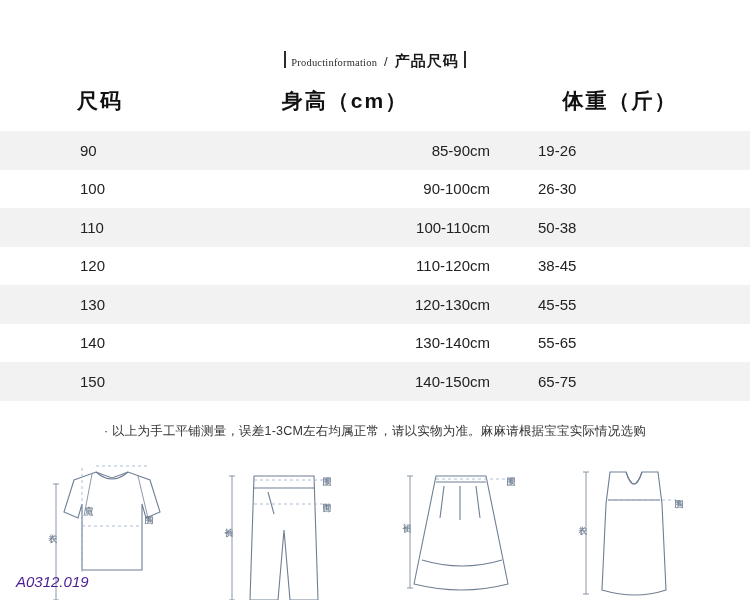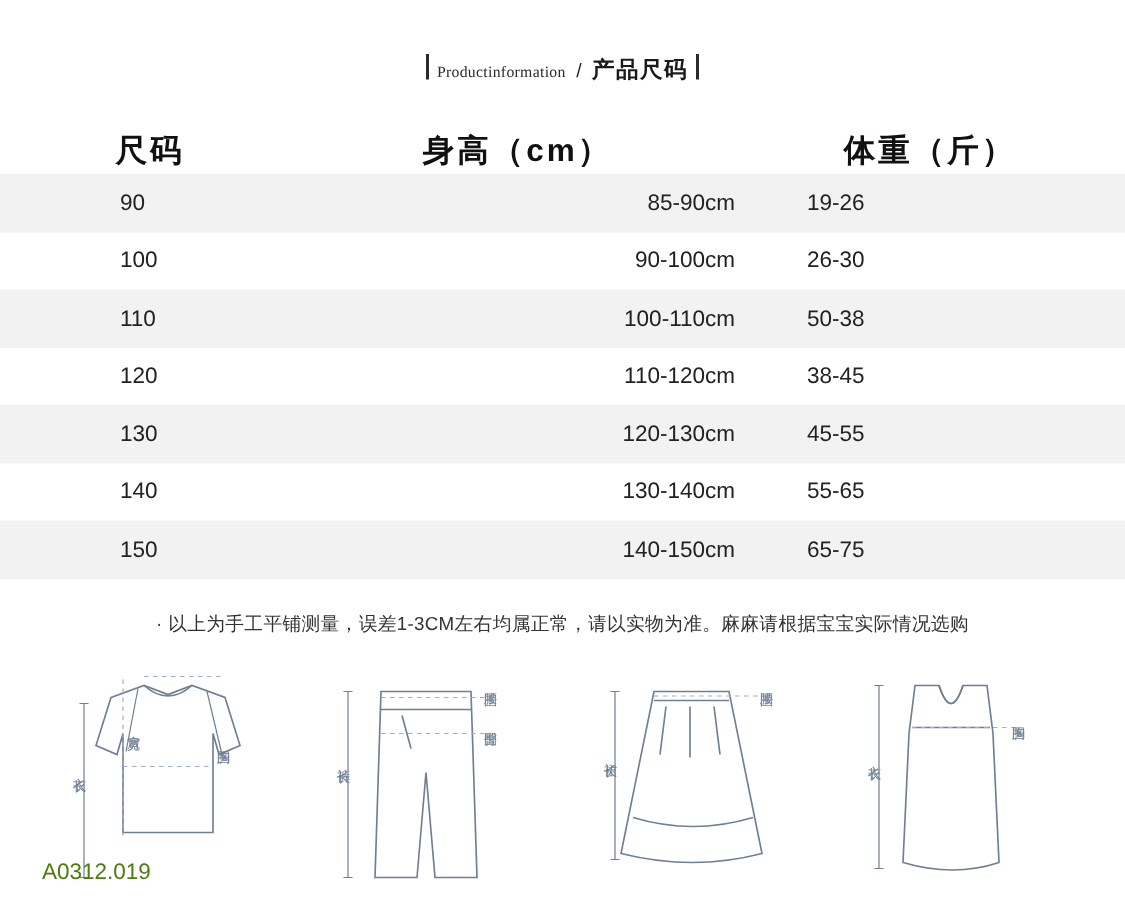--- a/index.html
+++ b/index.html
@@ -16,21 +16,21 @@
     overflow: hidden;
   }
   .page {
     width: 750px;
     height: 600px;
     position: relative;
   }
 
   
   .header {
-    padding-top: 34px;
+    padding-top: 49px;
     text-align: center;
     display: flex;
     justify-content: center;
     align-items: baseline;
     gap: 5px;
   }
   .bar {
     display: inline-block;
     width: 2px;
     height: 17px;
@@ -56,21 +56,21 @@
     letter-spacing: 1px;
   }
 
   
   .table {
     margin-top: 16px;
     width: 750px;
   }
   .thead {
     display: flex;
-    align-items: flex-end;
+    align-items: flex-start;
     height: 42px;
     padding-bottom: 2px;
   }
   .th {
     font-size: 21px;
     font-weight: bold;
     letter-spacing: 2px;
     color: #111;
     text-align: center;
   }
@@ -132,25 +132,26 @@
   .vlabel {
     position: absolute;
     font-size: 9px;
     color: #6f7f93;
     writing-mode: vertical-rl;
     letter-spacing: 1px;
     white-space: nowrap;
   }
   .footer-code {
     position: absolute;
-    left: 28px;
+    left: 16px;
     bottom: 10px;
     font-size: 15px;
-    color: #4d7c0f;
+    color: #4c1d95;
     font-family: "Liberation Sans", sans-serif;
+    font-style: italic;
   }
 </style>
 </head>
 <body>
 
 <div class="page">
 
   <div class="header">
     <span class="bar"></span>
     <span class="header-en">Productinformation</span>

